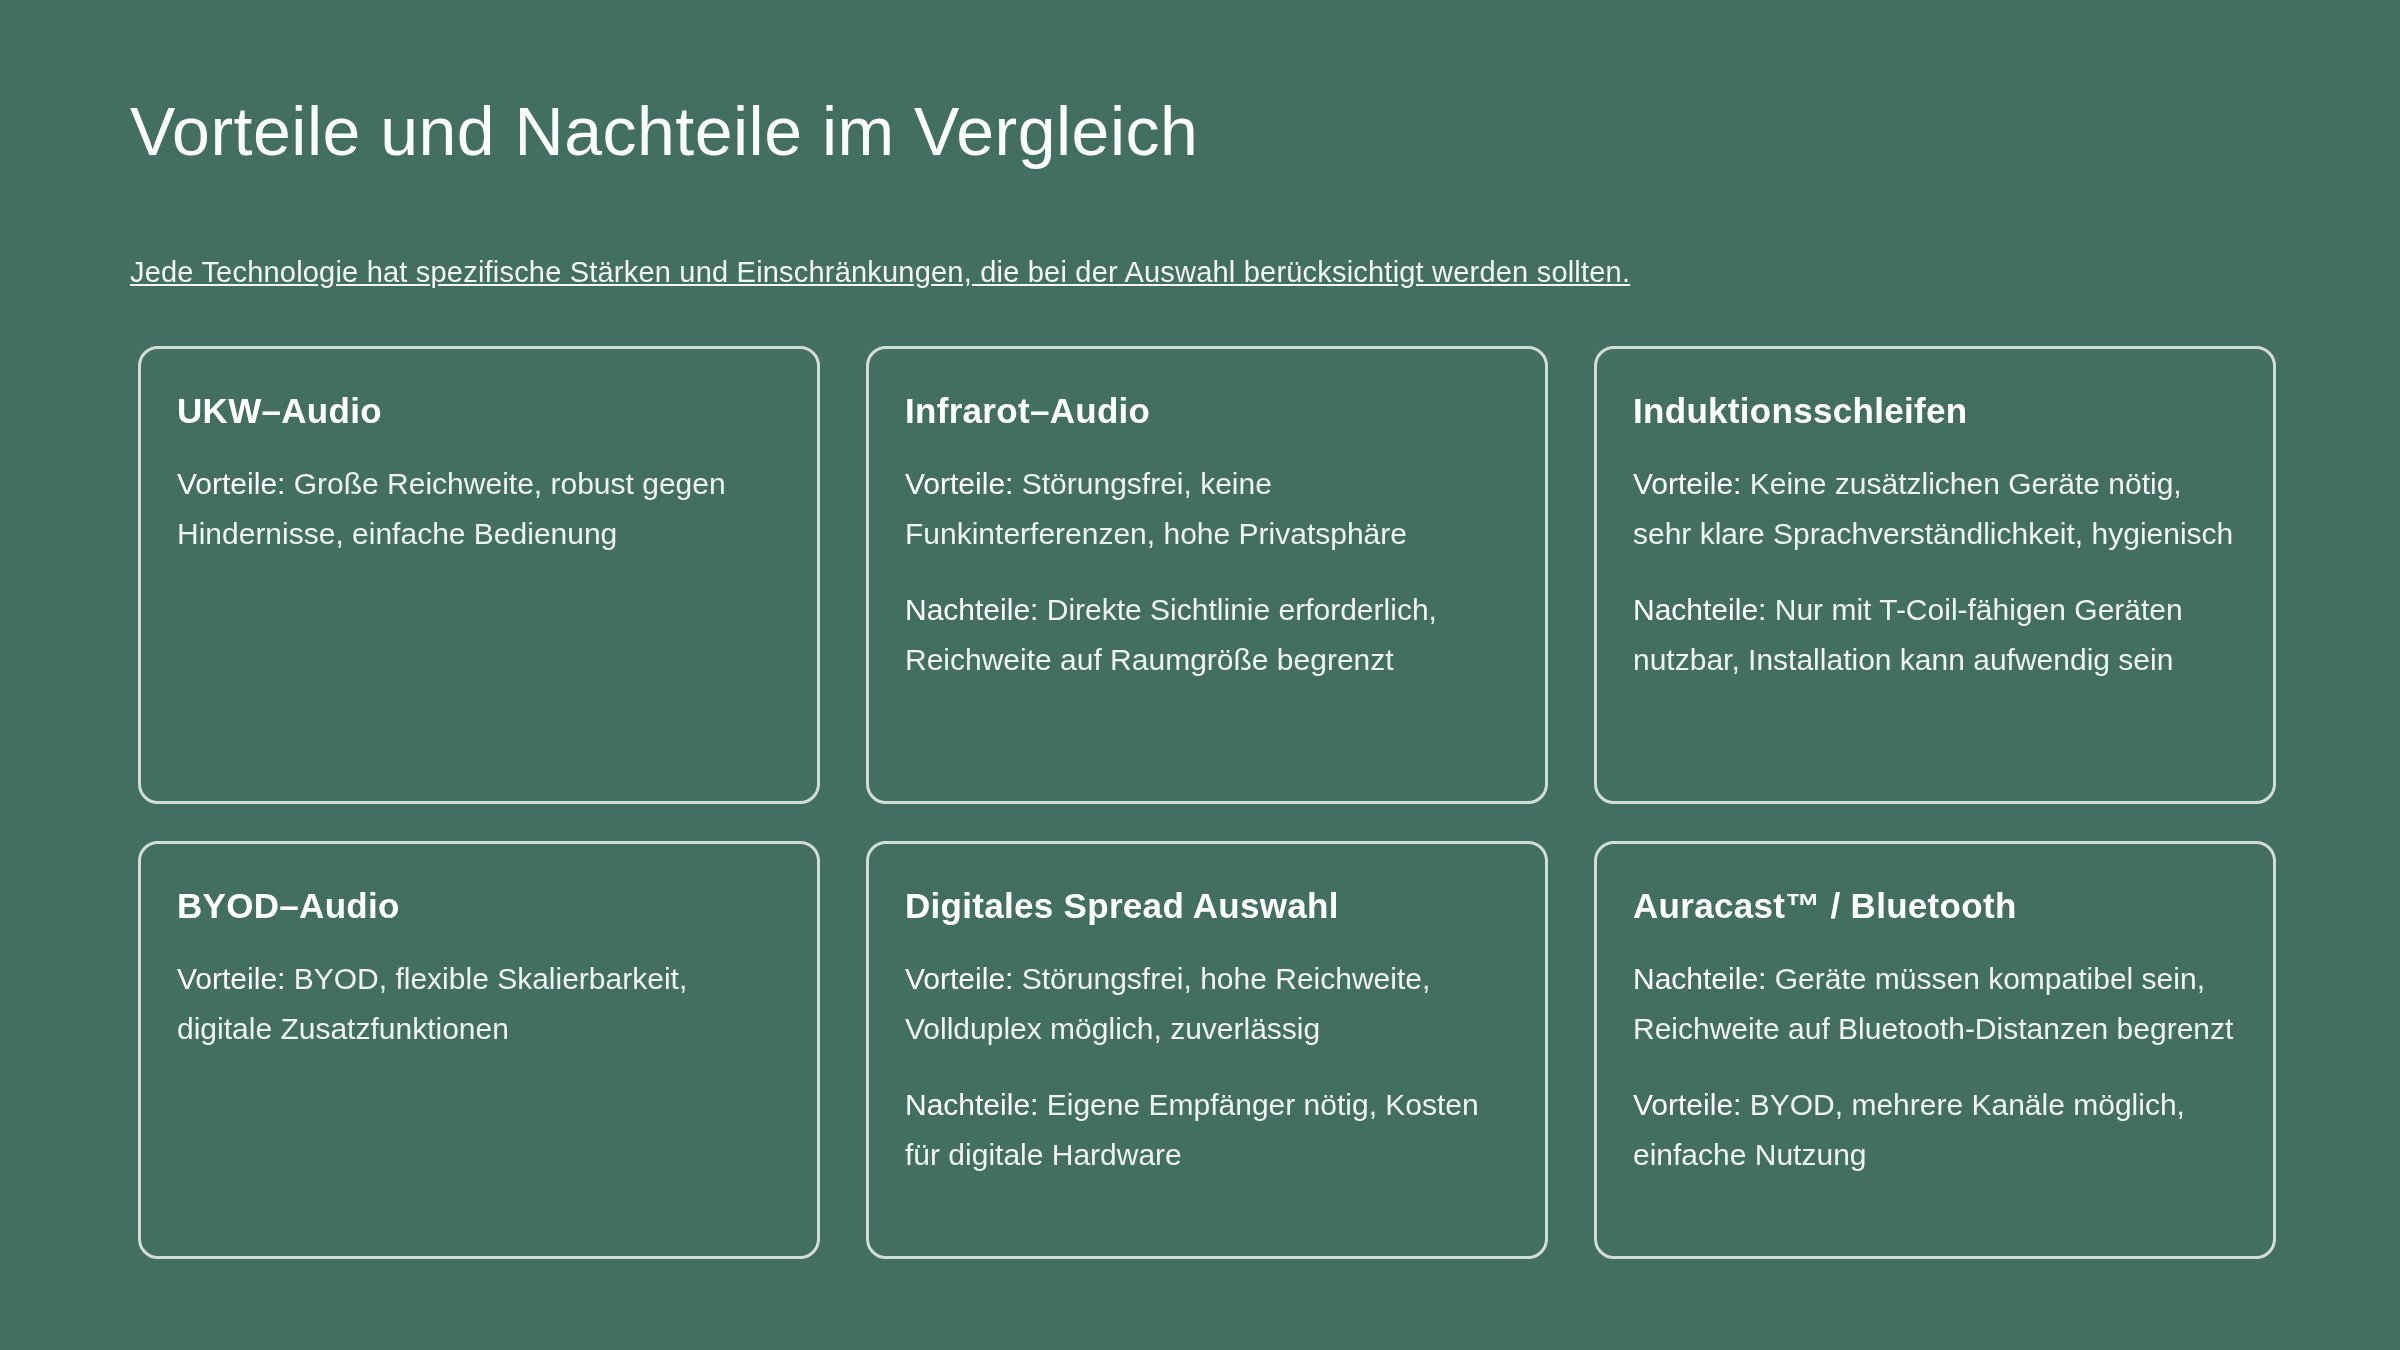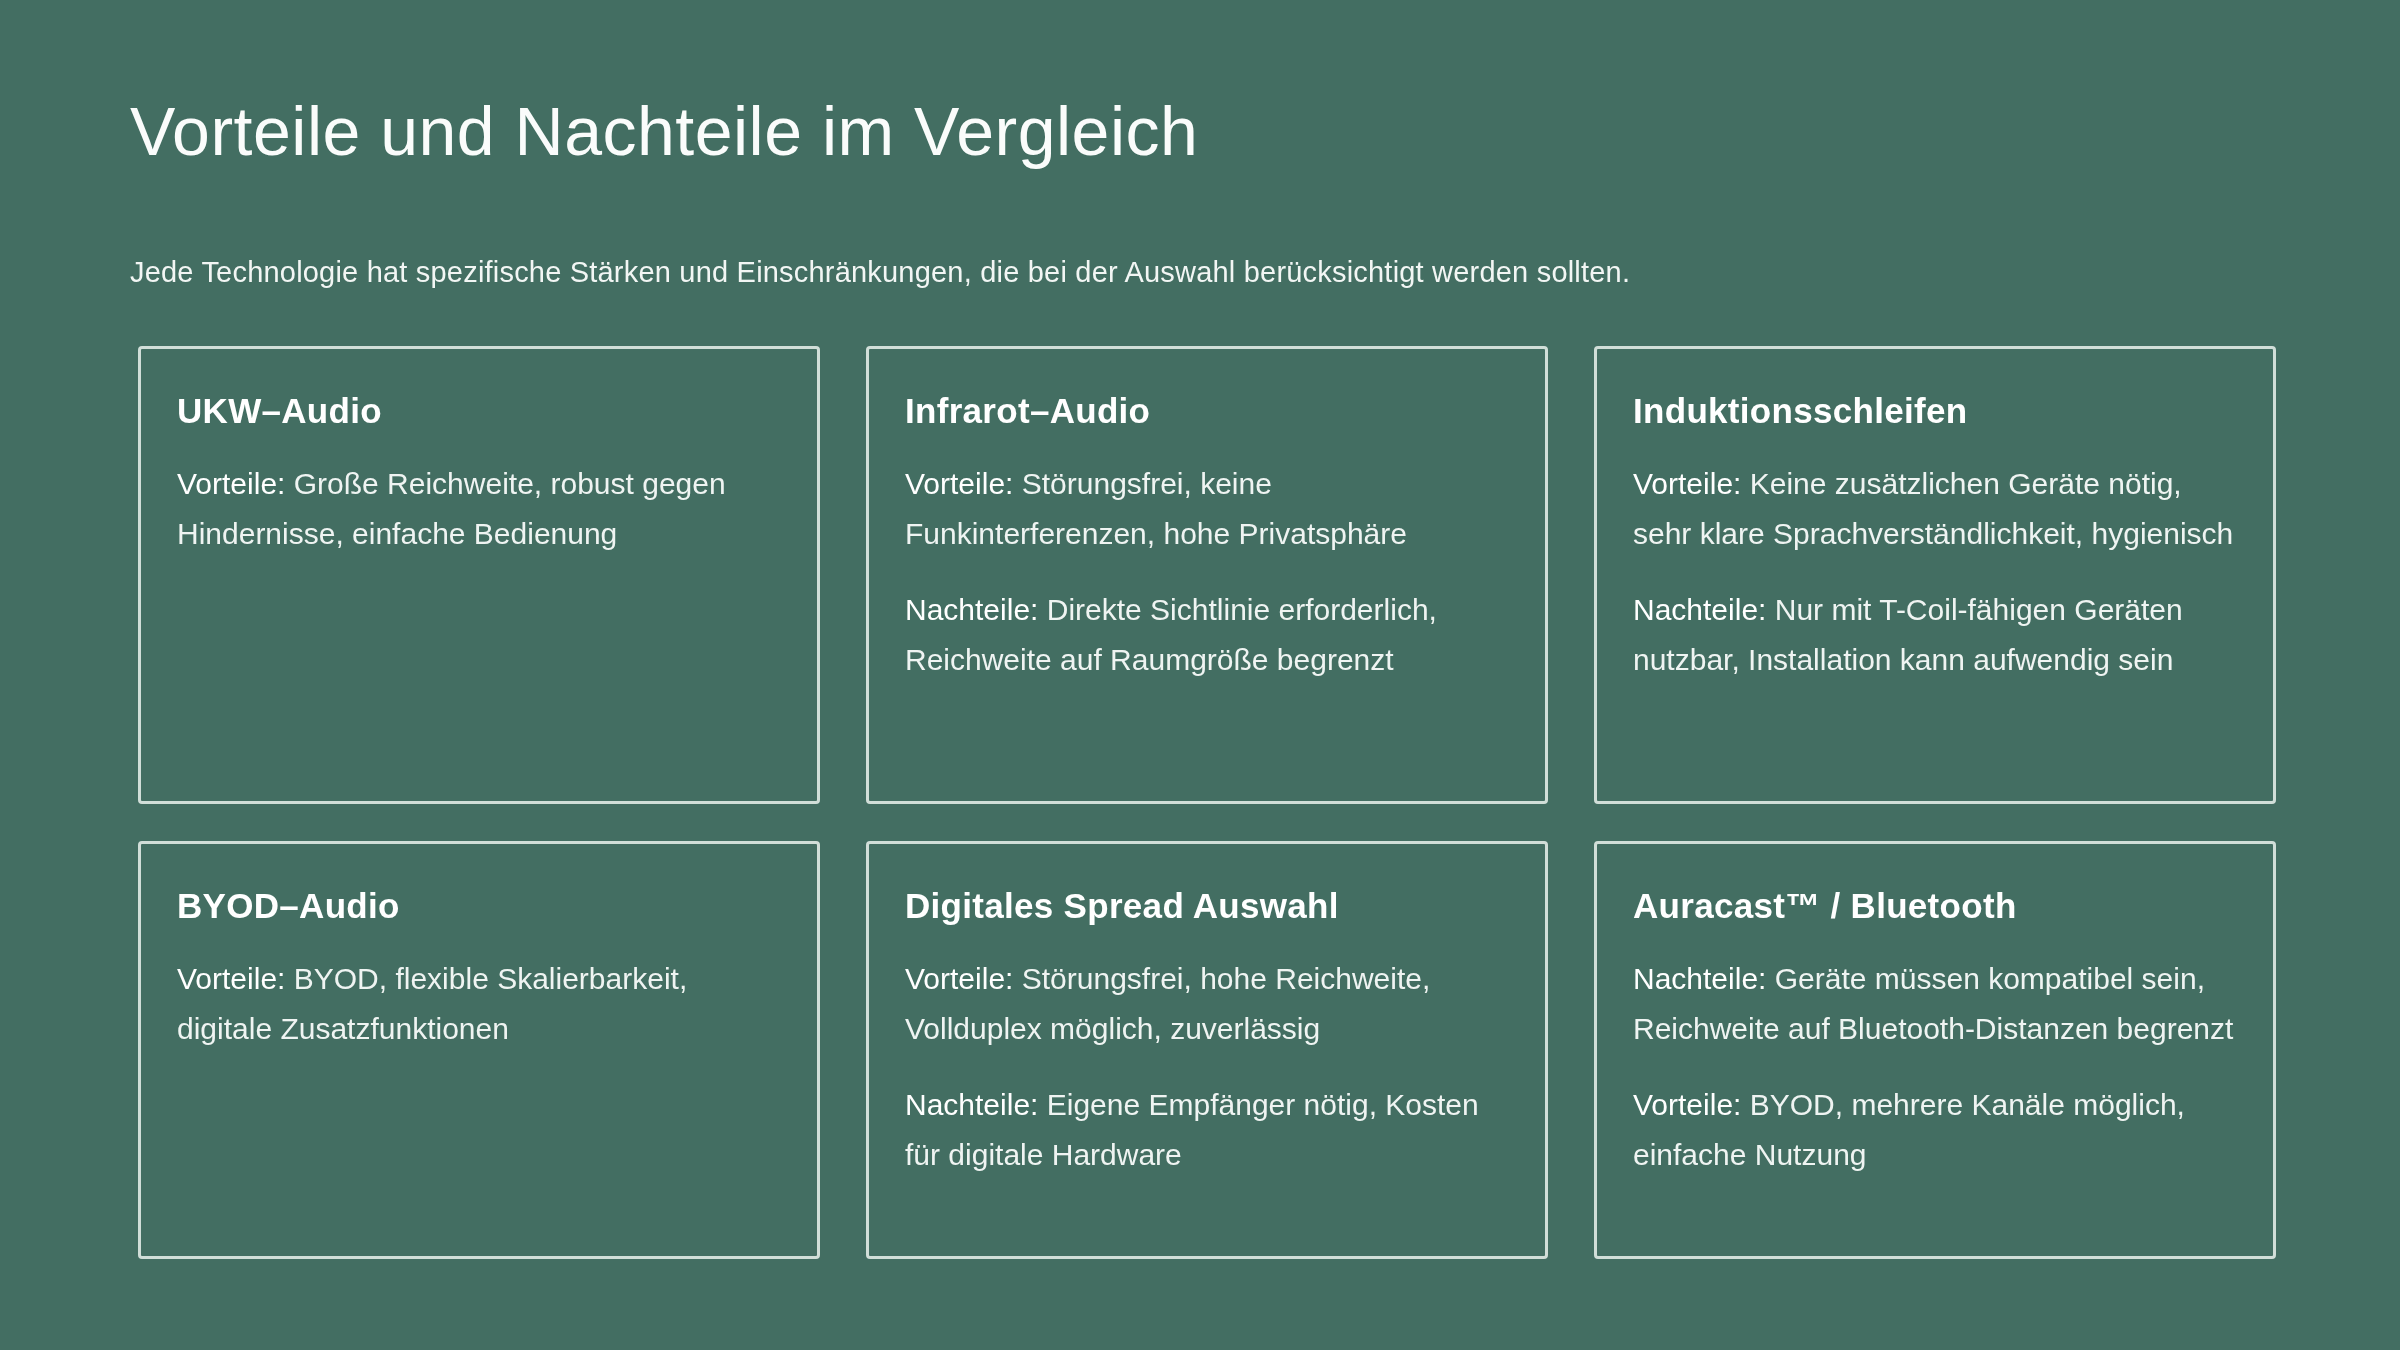--- a/index.html
+++ b/index.html
@@ -26,34 +26,35 @@
     letter-spacing: 0.5px;
   }
   .slide-subtitle {
     position: absolute;
     left: 130px; top: 256px;
     margin: 0;
     font-size: 29px;
     font-weight: 400;
     color: #F2F6F4;
     letter-spacing: 0.2px;
+    text-decoration: underline;
   }
   .cards-grid {
     position: absolute;
     left: 138px; top: 346px;
     display: grid;
     grid-template-columns: repeat(3, 682px);
     grid-template-rows: 458px 418px;
     column-gap: 46px;
     row-gap: 37px;
   }
   .card {
     box-sizing: border-box;
     border: 3px solid rgba(240, 246, 243, 0.82);
-    border-radius: 4px;
+    border-radius: 20px;
     padding: 42px 36px 26px 36px;
     background: transparent;
   }
   .card-title {
     margin: 0 0 28px 0;
     font-size: 35px;
     font-weight: 700;
     color: #FFFFFF;
     letter-spacing: 0.3px;
   }

